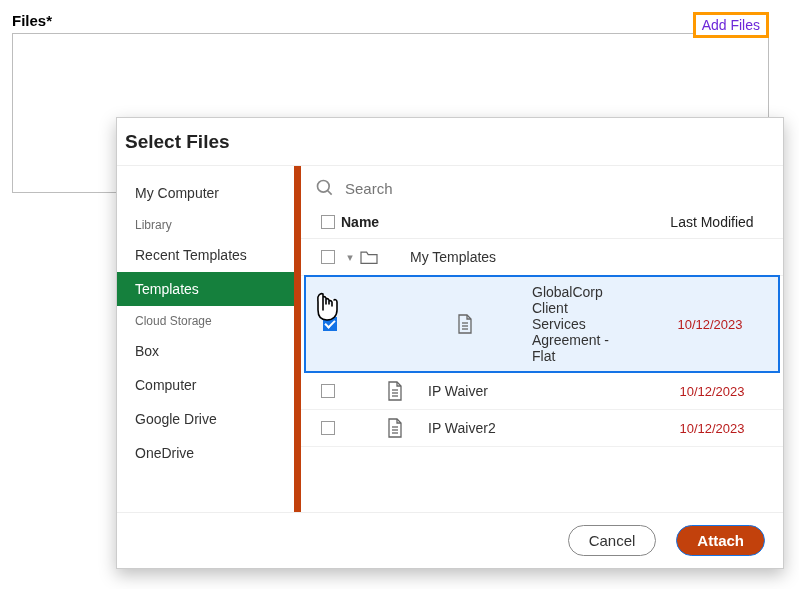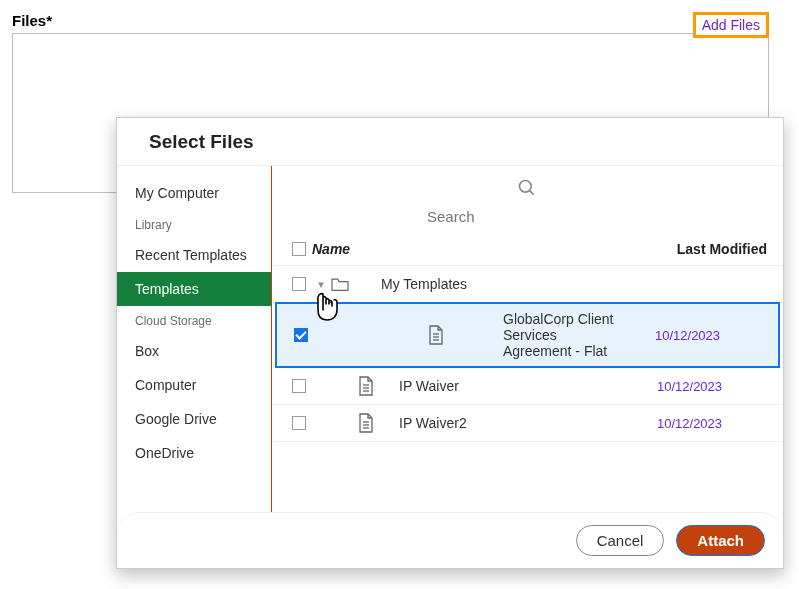--- a/index.html
+++ b/index.html
@@ -47,31 +47,31 @@
       background:#fff;
       border:1px solid #ccc;
       box-shadow:0 6px 16px rgba(0,0,0,0.25);
       display:flex;
       flex-direction:column;
     }
     .modal-title {
       font-size:19px;
       font-weight:700;
       color:#222;
-      padding:13px 32px 12px;
+      padding:13px 8px 12px;
     }
     .modal-body {
       flex:1;
       display:flex;
       border-top:1px solid #eee;
       min-height:0;
     }
     .sidebar {
-      width:155px;
-      border-right:1px solid #c2410c;
+      width:184px;
+      border-right:7px solid #c2410c;
       padding-top:10px;
     }
     .sb-heading {
       font-size:12px;
       color:#6c6c6c;
       padding:8px 18px 6px;
     }
     .sb-item {
       font-size:14px;
       color:#333;
@@ -85,21 +85,20 @@
     .main-pane {
       flex:1;
       display:flex;
       flex-direction:column;
     }
     .search-row {
       display:flex;
       align-items:center;
       gap:10px;
       padding:12px 16px 10px 14px;
-      flex-direction:column;
     }
     .search-icon { color:#888; display:flex; }
     .search-input {
       border:none;
       outline:none;
       font-size:15px;
       color:#888;
       flex:1;
     }
     .columns-row {
@@ -107,26 +106,25 @@
       align-items:center;
       padding:6px 16px 8px 14px;
       border-bottom:1px solid #eee;
     }
     .chk-cell { width:26px; display:flex; justify-content:center; }
     .col-name {
       flex:1;
       font-weight:700;
       font-size:14px;
       color:#222;
-      font-style:italic;
     }
     .col-mod {
       width:110px;
-      text-align:right;
-      font-weight:700;
+      text-align:center;
+      font-weight:400;
       font-size:14px;
       color:#222;
     }
     .file-list { }
     .folder-row {
       display:flex;
       align-items:center;
       padding:10px 16px 10px 14px;
       border-bottom:1px solid #f0f0f0;
     }
@@ -134,23 +132,23 @@
     .icon-cell { width:32px; display:flex; align-items:center; color:#666; }
     .icon-inner { width:28px; display:flex; justify-content:center; color:#666; }
     .file-name-cell {
       flex:1;
       font-size:14px;
       color:#333;
       margin-left:19px;
     }
     .mod-cell {
       width:110px;
-      text-align:left;
+      text-align:center;
       font-size:13px;
-      color:#6d28d9;
+      color:#b91c1c;
     }
     .file-row {
       display:flex;
       align-items:center;
       padding:8px 16px 8px 14px;
       border-bottom:1px solid #f0f0f0;
     }
     .file-row.selected {
       border:2px solid #1473e6;
       background:#e8f2fd;
@@ -184,22 +182,21 @@
       top:292px;
       left:313px;
       z-index:5;
       pointer-events:none;
     }
     .modal-footer {
       border-top:1px solid #eee;
       padding:12px 18px;
       display:flex;
       justify-content:flex-end;
-      gap:12px;
-      border-radius:22px;
+      gap:20px;
     }
     .btn {
       font-size:15px;
       padding:6px 20px;
       border-radius:18px;
       cursor:pointer;
     }
     .btn-cancel {
       background:#fff;
       border:1.5px solid #888;

